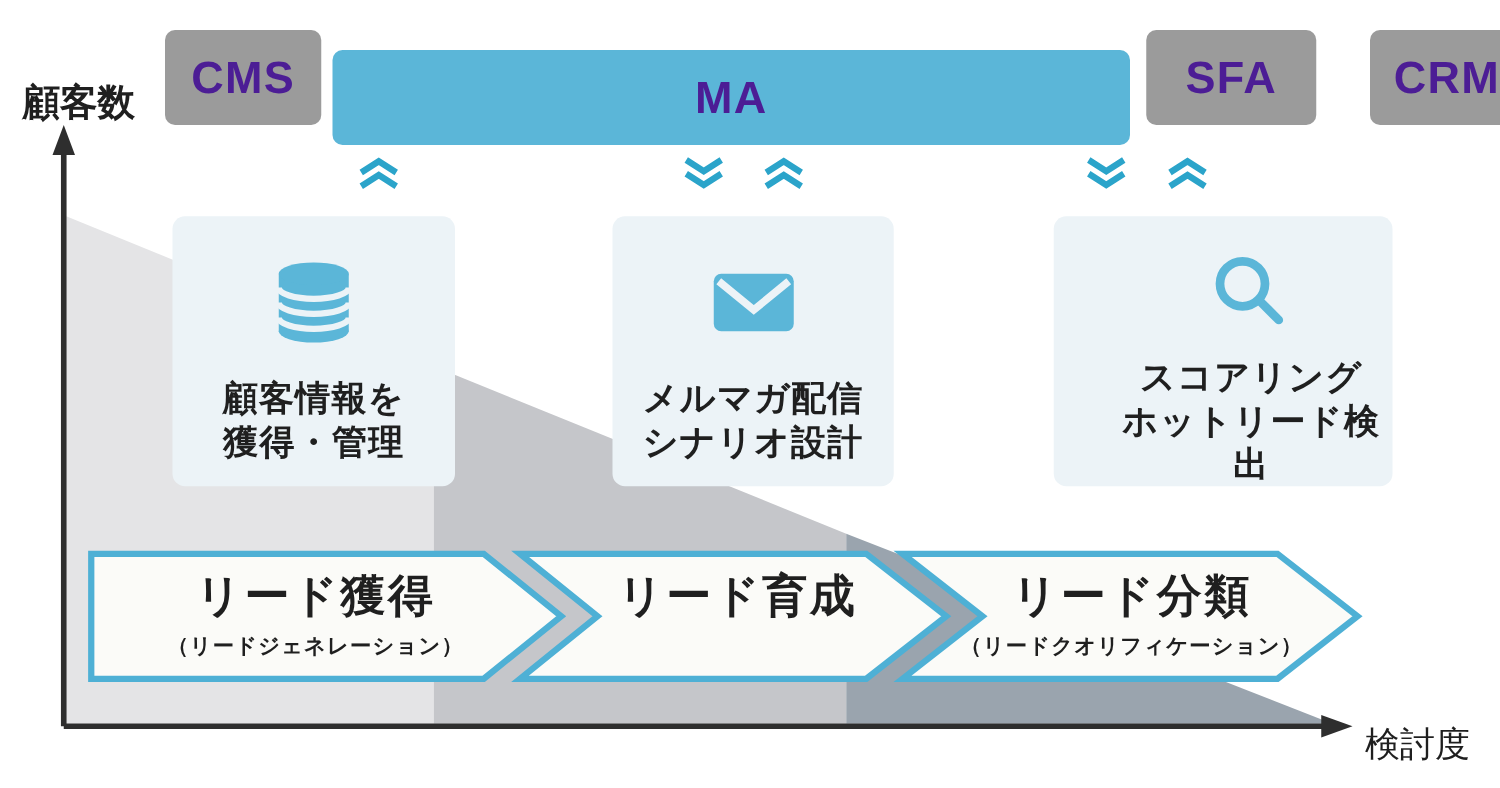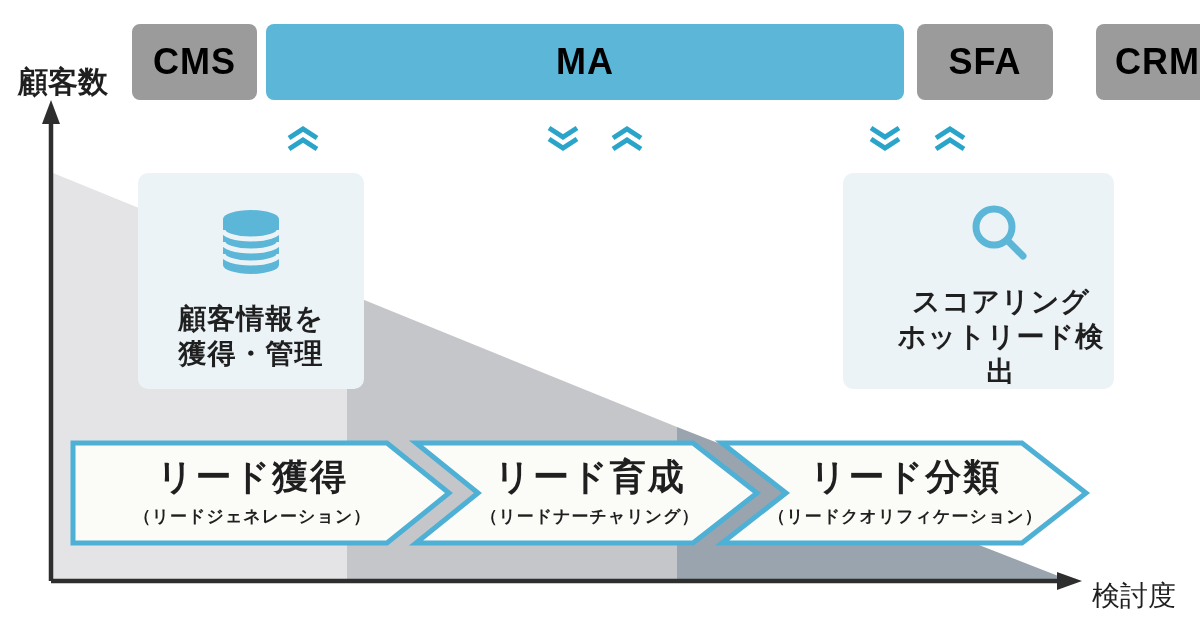--- a/index.html
+++ b/index.html
@@ -7,27 +7,27 @@
     position:relative;width:1200px;height:630px;overflow:hidden;background:#ffffff;
     font-family:"Liberation Sans","DejaVu Sans",sans-serif;color:#1f1f1f;
   }
   .abs{position:absolute;}
   svg{display:block;}
 
   
   .tool-box{
     position:absolute;top:24px;height:76px;border-radius:8px;
     display:flex;align-items:center;justify-content:center;
-    color:#000000;font-size:36px;font-weight:bold;letter-spacing:1px;
+    color:#4c1d95;font-size:36px;font-weight:bold;letter-spacing:1px;
     z-index:3;
   }
   .tool-gray{background:#9b9b9b;}
   .tool-blue{background:#5bb6d8;}
   #box-cms{left:132px;width:125px;}
-  #box-ma {left:266px;width:638px;}
+  #box-ma {left:266px;width:638px;margin-top:16px;}
   #box-sfa{left:917px;width:136px;}
   #box-crm{left:1096px;width:123px;}
 
   
   .chev{position:absolute;top:125px;width:36px;height:27px;z-index:3;}
 
   
   .card{
     position:absolute;top:173px;height:216px;background:#ecf3f7;border-radius:10px;
     display:flex;flex-direction:column;align-items:center;z-index:2;
@@ -122,20 +122,32 @@
         <path d="M4 35 a28 9 0 0 0 56 0" fill="none" stroke="#ecf3f7" stroke-width="5"></path>
         <path d="M4 47 a28 9 0 0 0 56 0" fill="none" stroke="#ecf3f7" stroke-width="5"></path>
       </svg>
     </div>
     <div class="card-text">
       <div>顧客情報を</div>
       <div>獲得・管理</div>
     </div>
   </div>
 
+  <div class="card" id="card-2">
+    <div class="card-icon">
+      <svg width="66" height="48" viewBox="0 0 66 48">
+        <rect x="1" y="1" width="64" height="46" rx="6" fill="#5bb6d8"></rect>
+        <path d="M5 7 L33 30 L61 7" fill="none" stroke="#ecf3f7" stroke-width="6"></path>
+      </svg>
+    </div>
+    <div class="card-text">
+      <div>メルマガ配信</div>
+      <div>シナリオ設計</div>
+    </div>
+  </div>
 
   <div class="card" id="card-3">
     <div class="card-icon">
       <svg width="68" height="68" viewBox="0 0 68 68">
         <circle cx="27" cy="27" r="18" fill="none" stroke="#5bb6d8" stroke-width="7"></circle>
         <line x1="40" y1="40" x2="56" y2="56" stroke="#5bb6d8" stroke-width="7" stroke-linecap="round"></line>
       </svg>
     </div>
     <div class="card-text">
       <div>スコアリング</div>
@@ -148,20 +160,19 @@
     <polygon points="416,443 693,443 757,493 693,543 416,543 478,493" fill="#fbfbf8" stroke="#4eb0d5" stroke-width="5"></polygon>
     <polygon points="722,443 1022,443 1086,493 1022,543 722,543 786,493" fill="#fbfbf8" stroke="#4eb0d5" stroke-width="5"></polygon>
   </svg>
 
   <div class="stage-text" id="stage-text-1">
     <div class="stage-title">リード獲得</div>
     <div class="stage-subtitle">（リードジェネレーション）</div>
   </div>
   <div class="stage-text" id="stage-text-2">
     <div class="stage-title">リード育成</div>
-    <div class="stage-subtitle">（リードナーチャリング）</div>
   </div>
   <div class="stage-text" id="stage-text-3">
     <div class="stage-title">リード分類</div>
     <div class="stage-subtitle">（リードクオリフィケーション）</div>
   </div>
 
 </div>
 
 </body></html>

